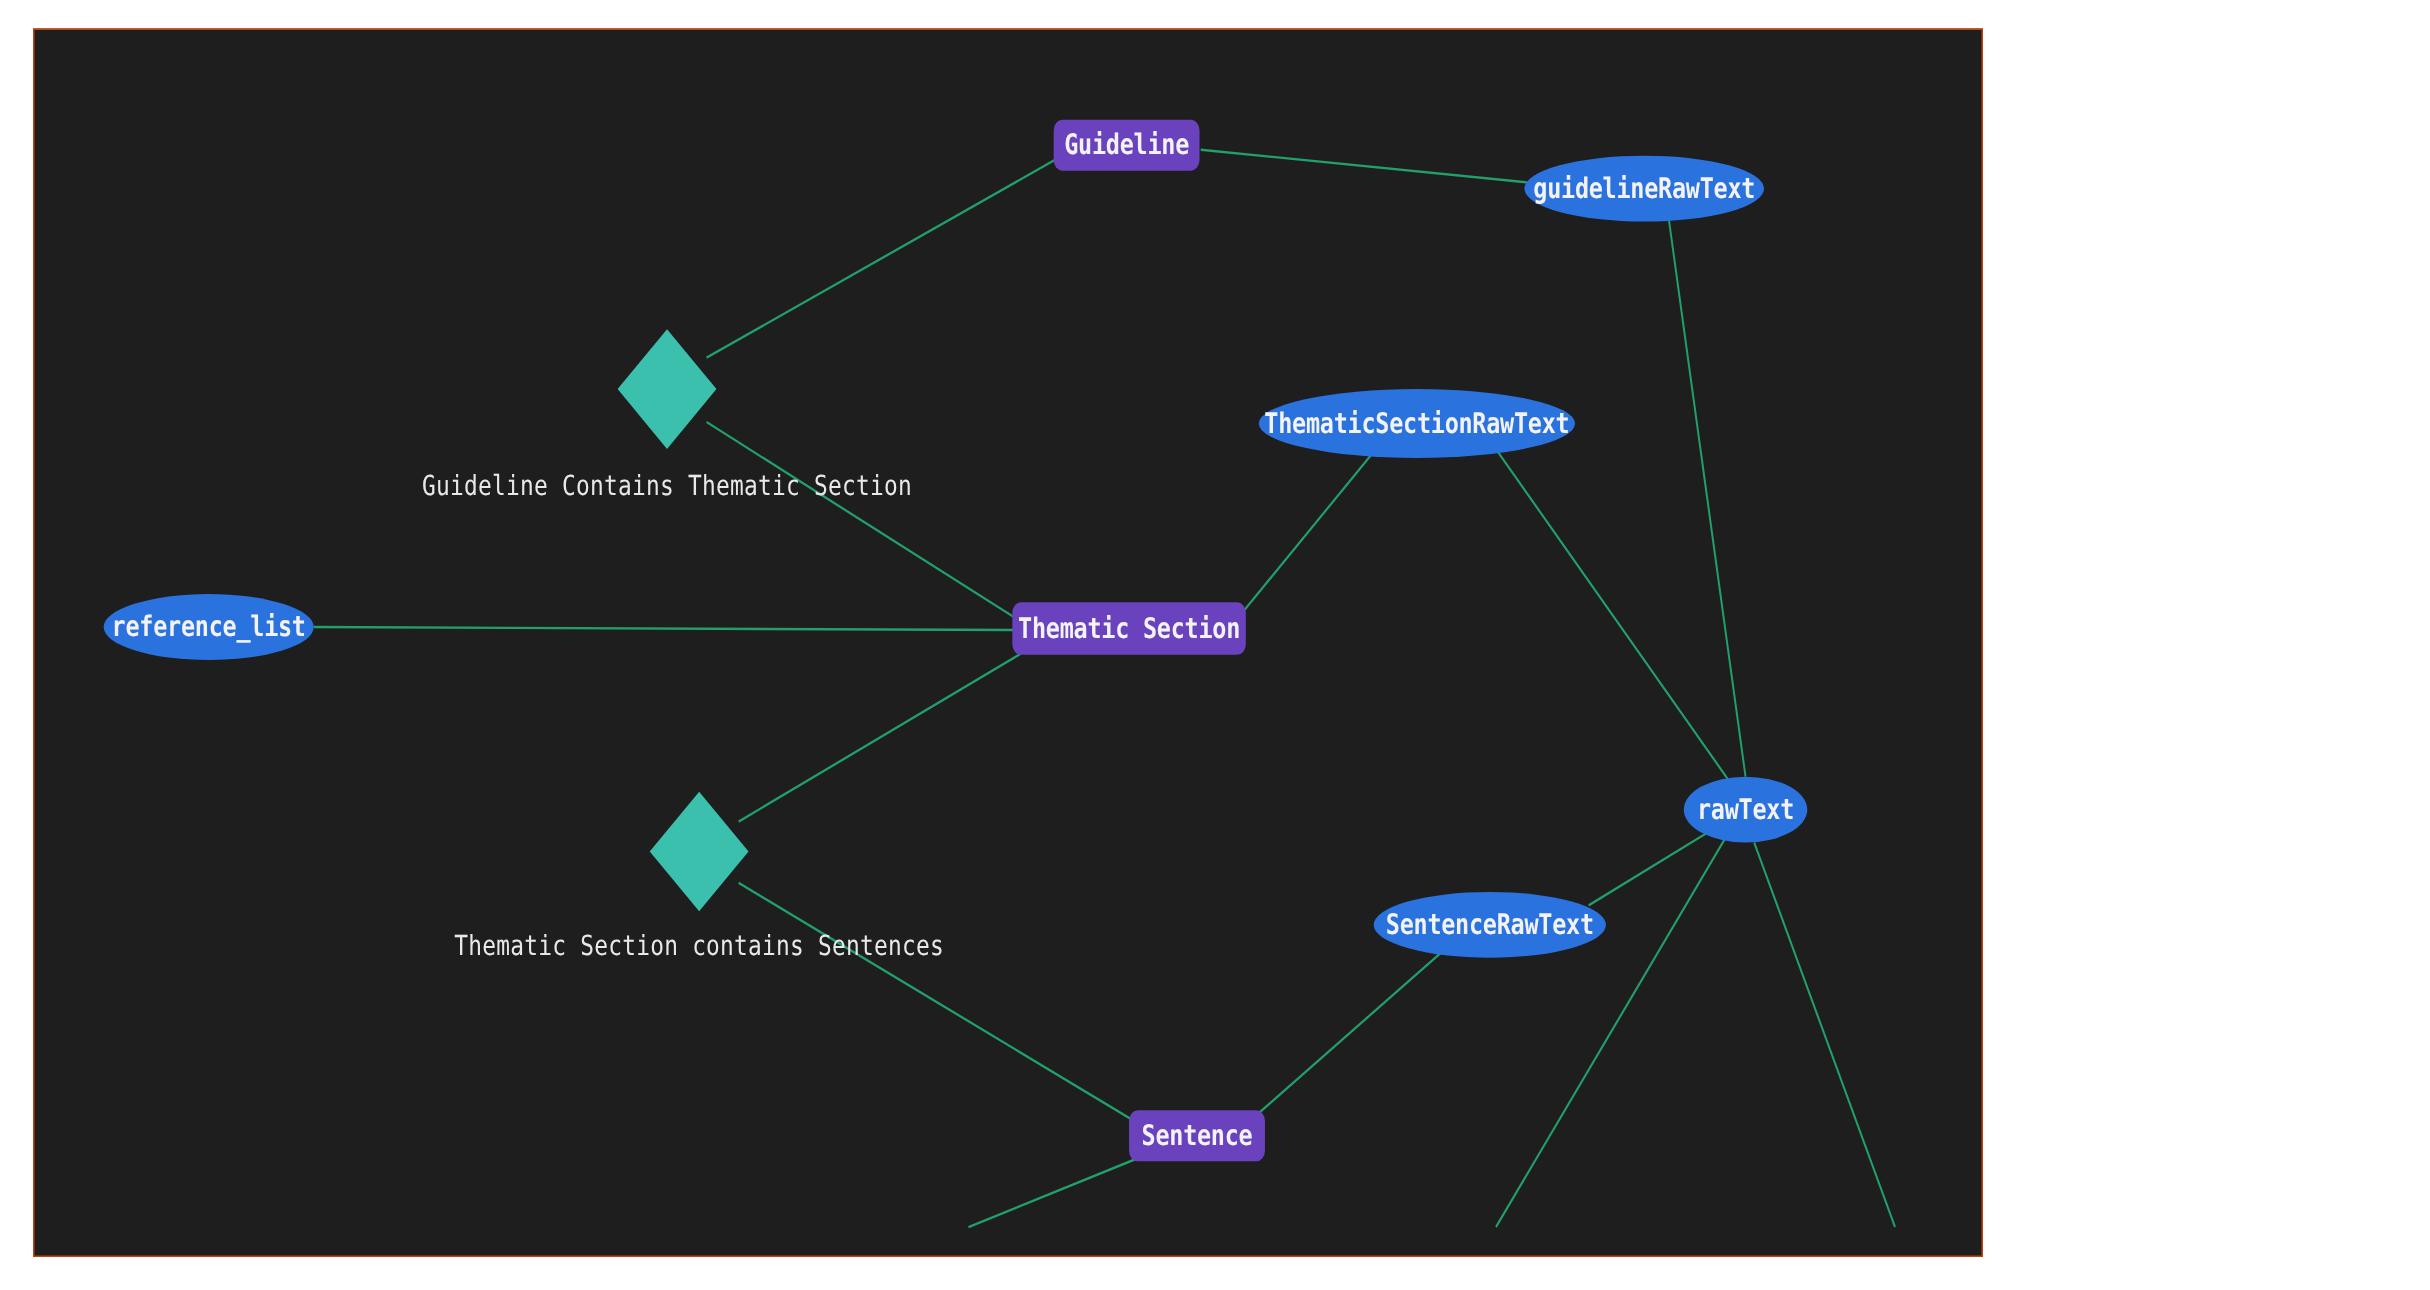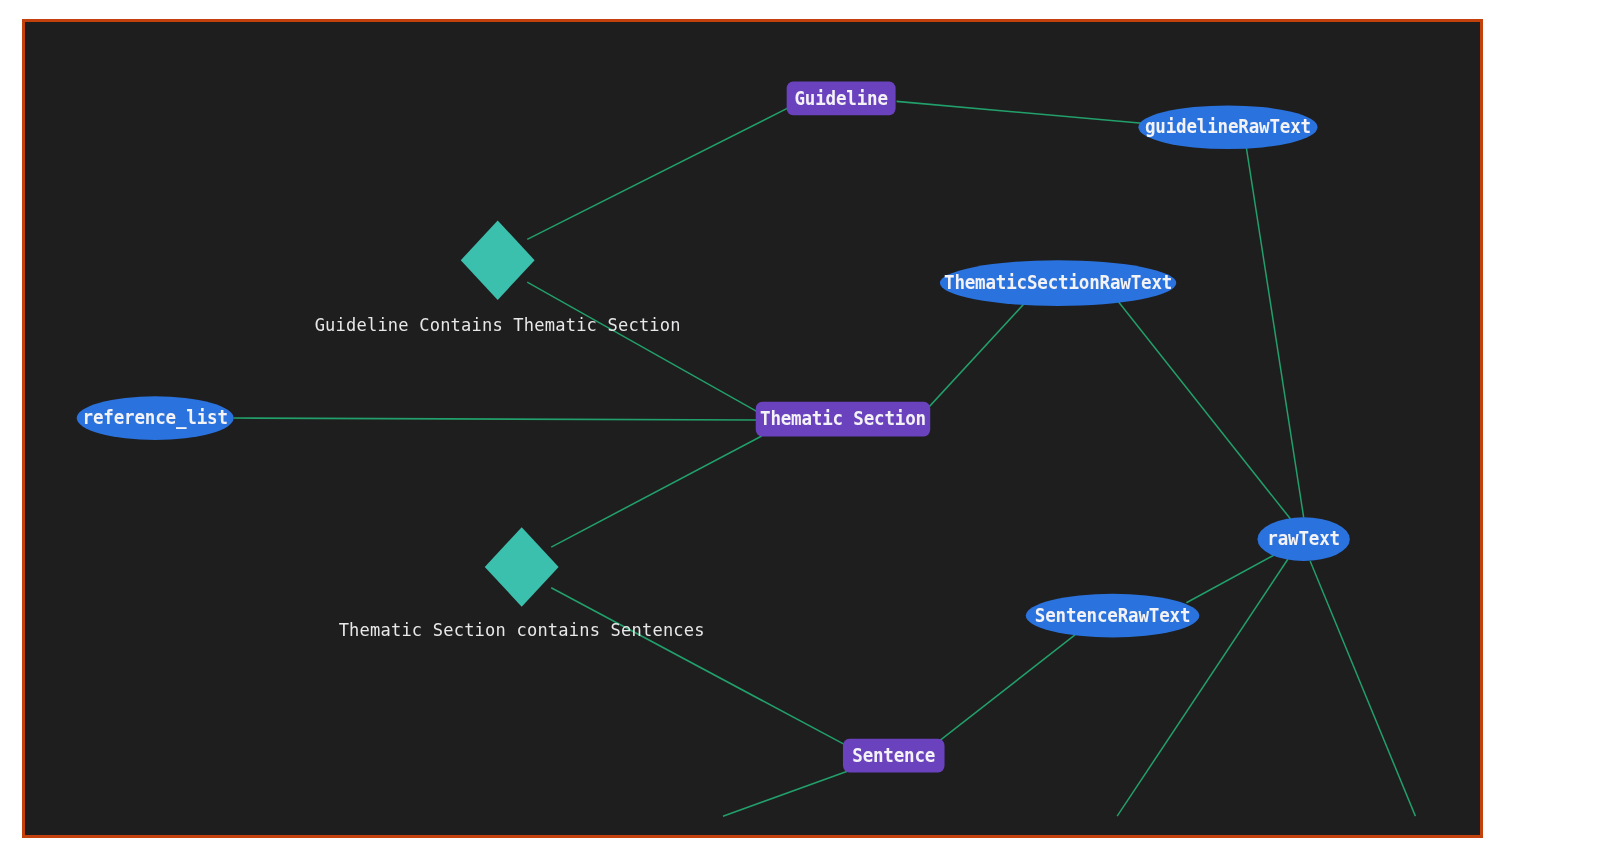--- a/index.html
+++ b/index.html
@@ -15,24 +15,24 @@
   #app {
     position: relative;
     width: 1620px;
     height: 860px;
     background: #ffffff;
   }
   #graph-canvas {
     position: absolute;
     left: 22px;
     top: 19px;
-    width: 1461px;
+    width: 1300px;
     height: 819px;
     background: #1e1e1e;
-    border: 3px solid #c2410c;
+    border: 1px solid #c2410c;
     box-sizing: border-box;
     overflow: hidden;
   }
   #graph-svg {
     position: absolute;
     left: 0;
     top: 0;
     width: 100%;
     height: 100%;
     display: block;

